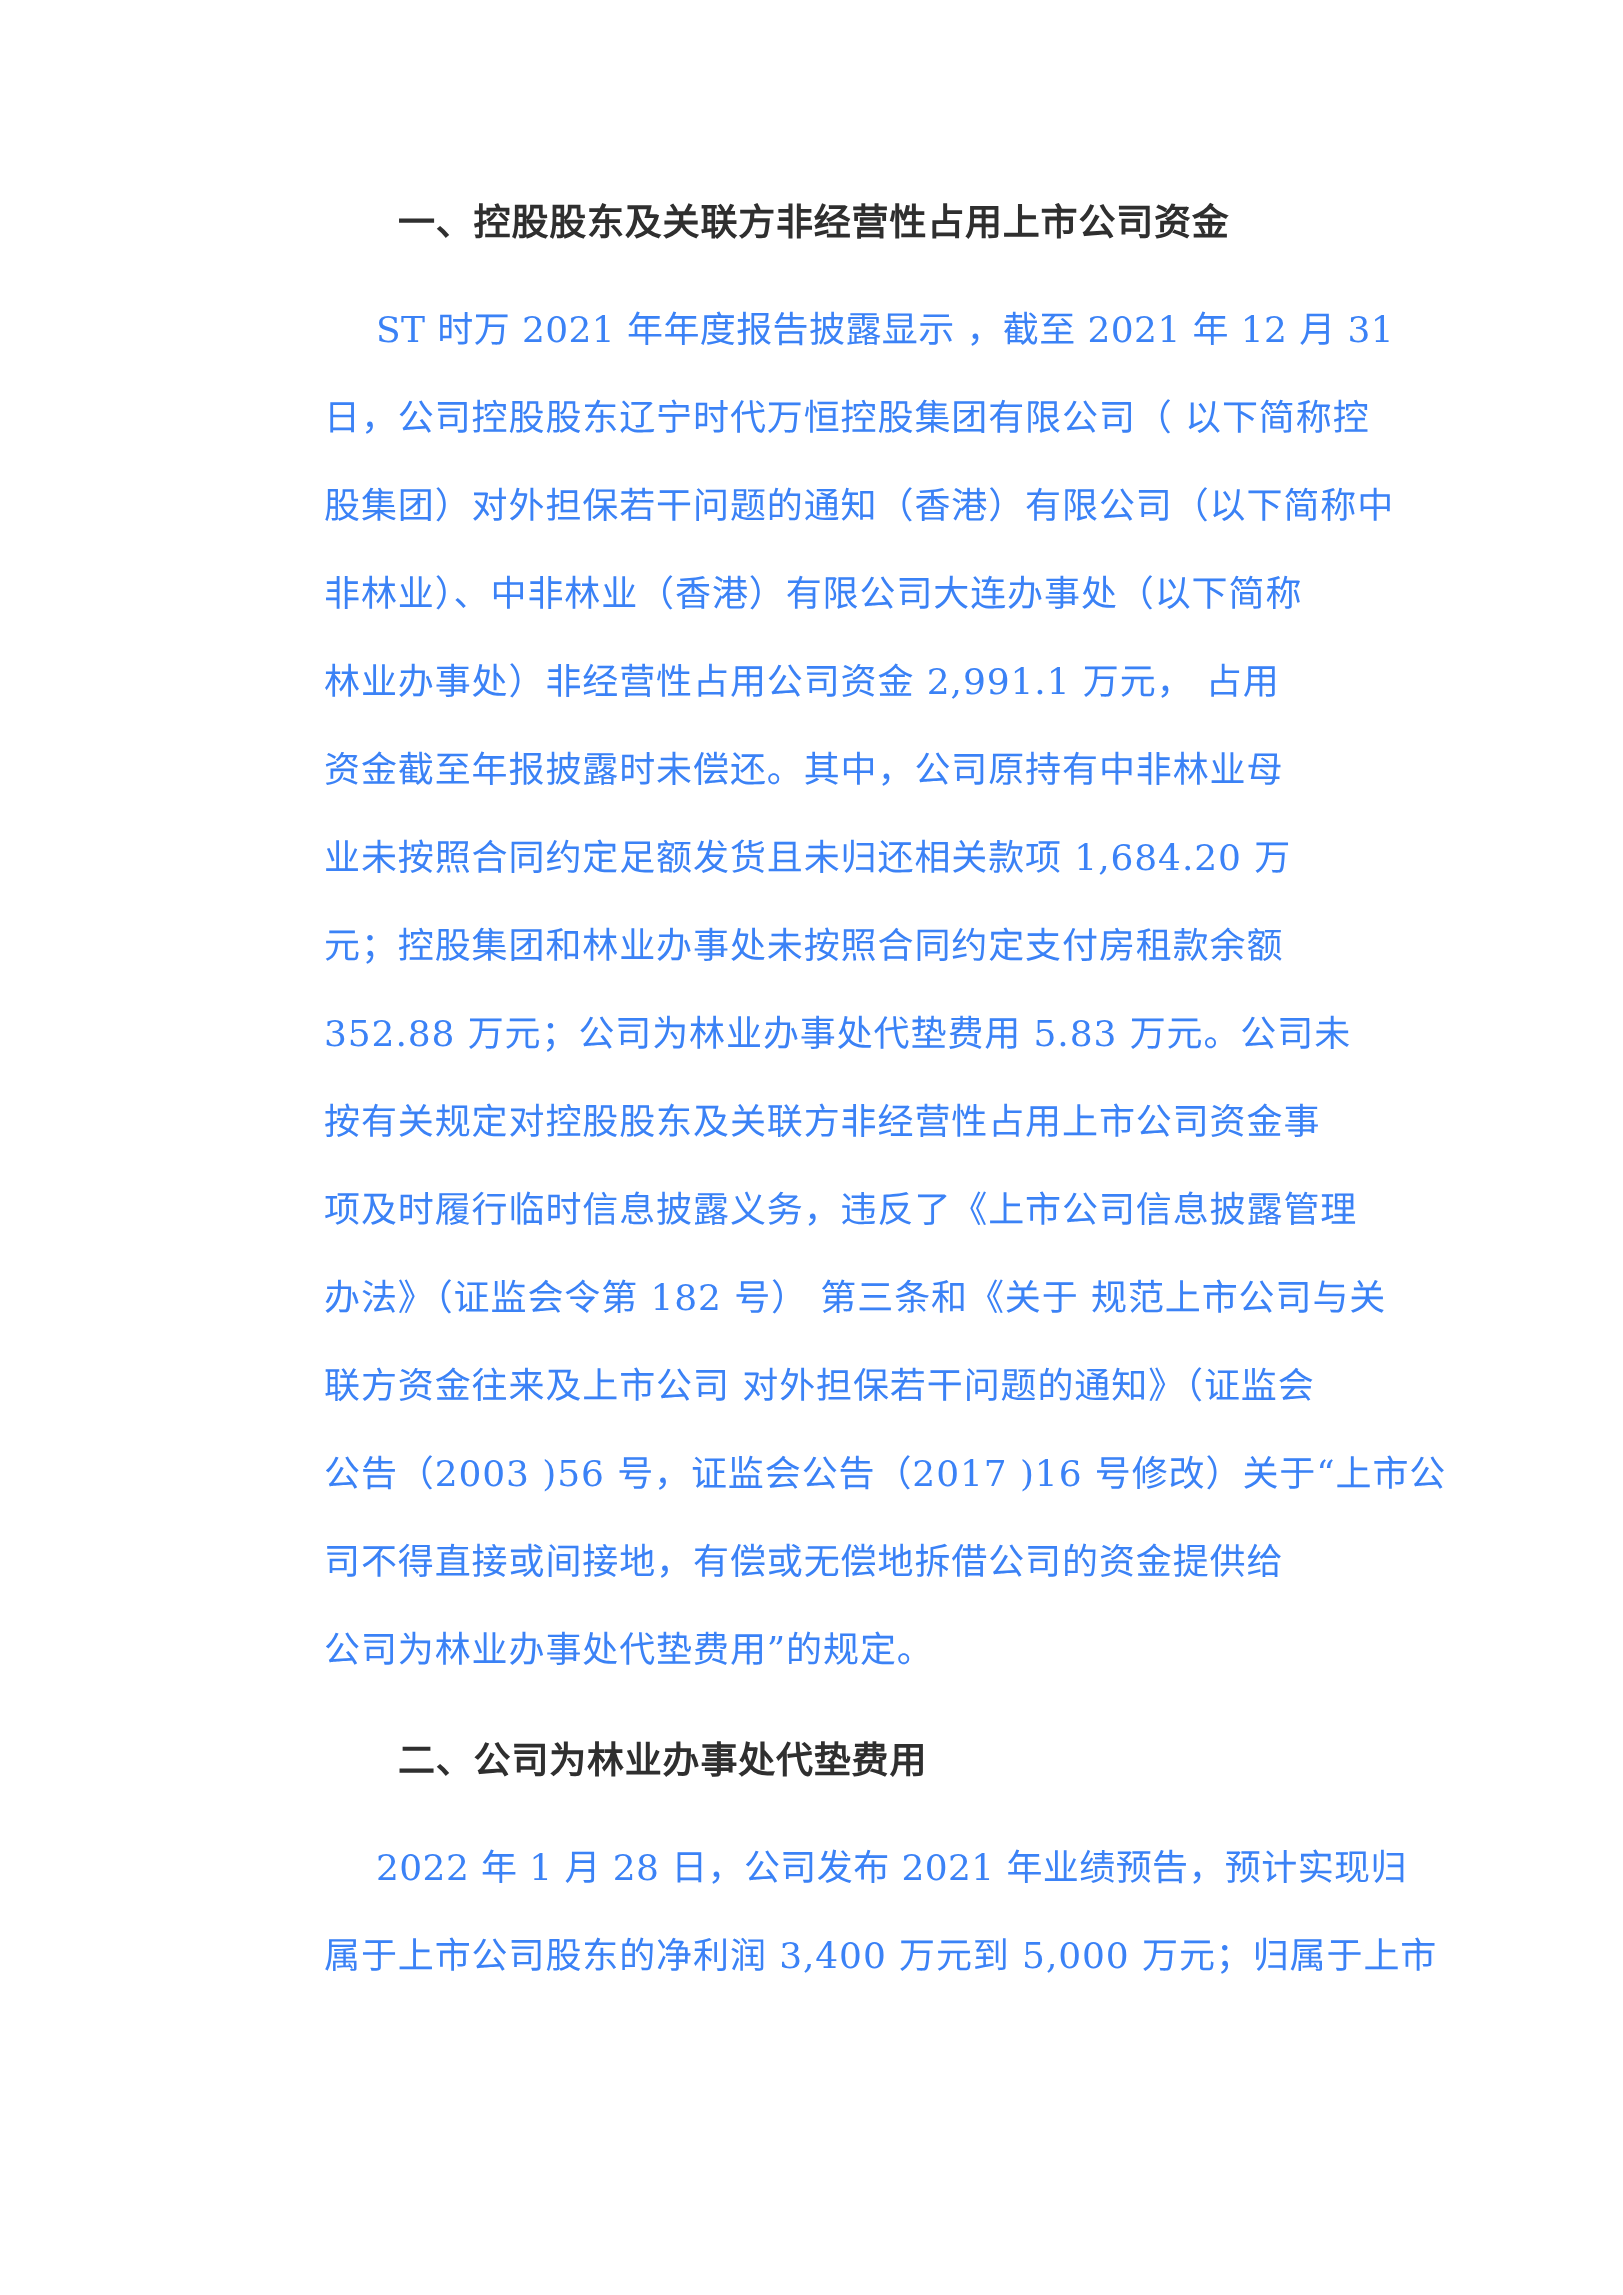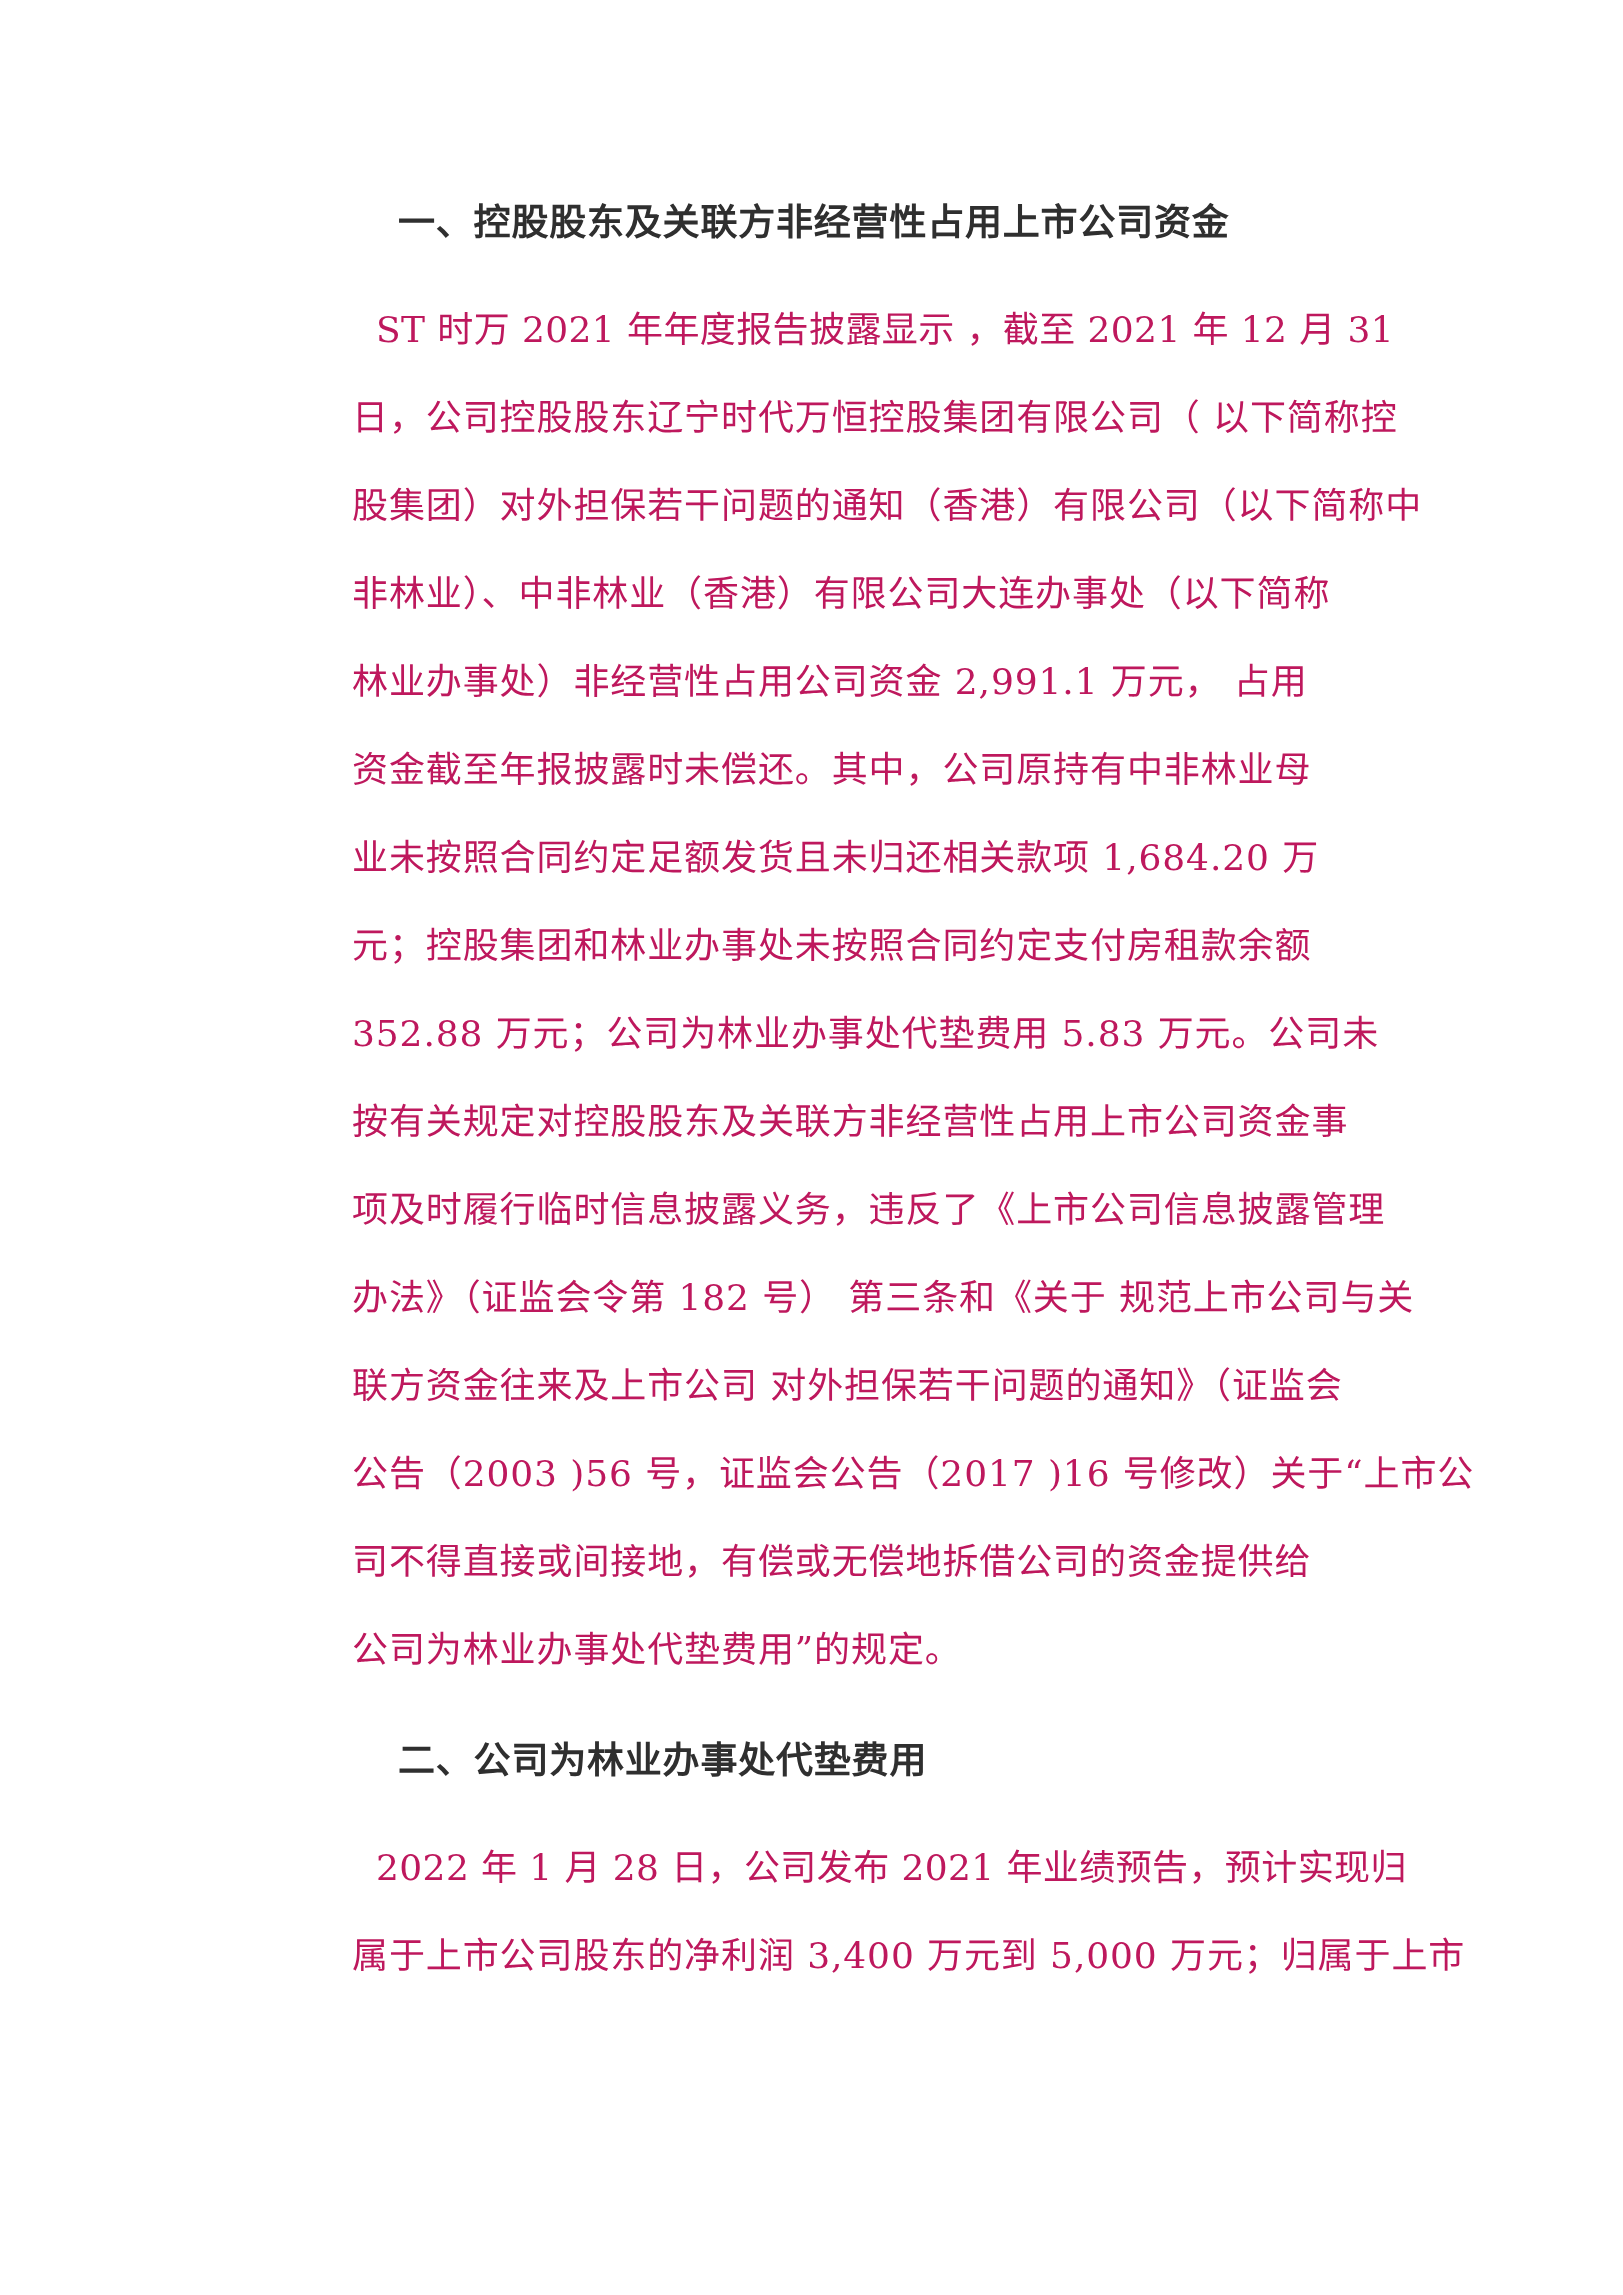--- a/index.html
+++ b/index.html
@@ -53,29 +53,28 @@
     color: #3a3a3a;
   }
 
   .line {
     display: block;
     height: 88px;
     line-height: 88px;
     white-space: nowrap;
     font-size: 36px;
     letter-spacing: 0.4px;
-    color: #be185d;
+    color: #3b82f6;
   }
 
   .line.indent { text-indent: 52px; }
 
   
   .line.j {
     letter-spacing: 0.9px;
-    margin-left: 28px;
   }
 </style>
 </head>
 <body>
 
 <div class="page">
   <div class="content">
 
     <h2 class="heading">一、控股股东及关联方非经营性占用上市公司资金</h2>
 

